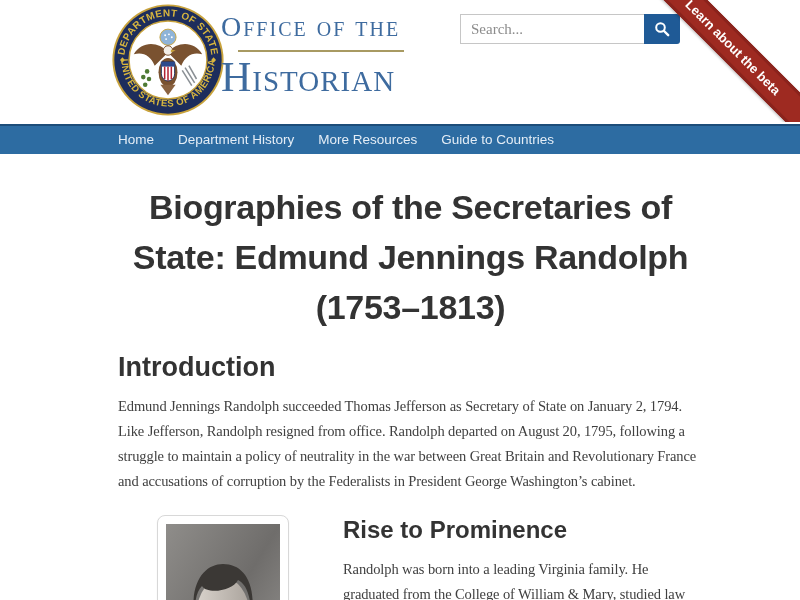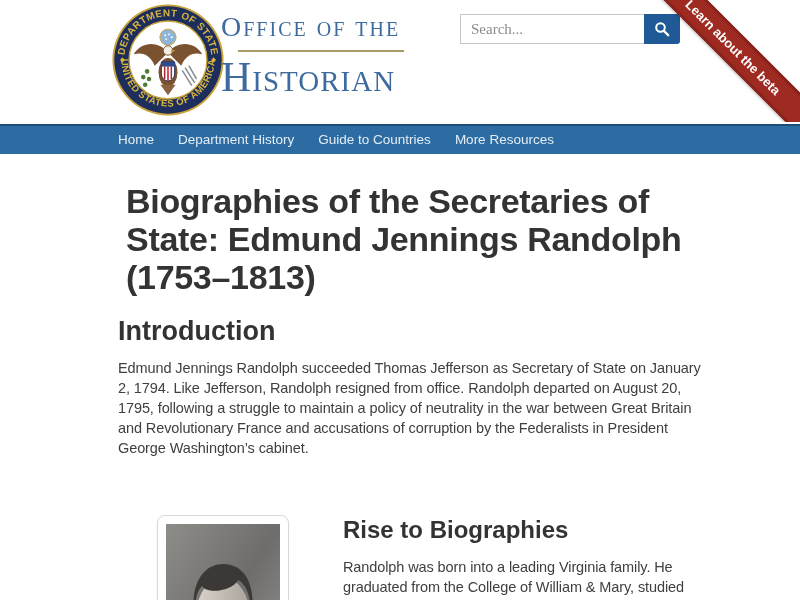--- a/index.html
+++ b/index.html
@@ -31,24 +31,24 @@
   .navbar{height:28px;background:#2d6ca2;border-top:2px solid #1d4d79;display:flex;padding-left:106px;}
   .nav-item{color:#e4edf6;font-size:13.5px;line-height:28px;padding:0 12px;text-decoration:none;cursor:pointer;}
 
   
   .breadcrumb{margin:12px 0 0 118px;font-size:13.5px;color:#2a6496;}
   .crumb{color:#2a6496;text-decoration:none;cursor:pointer;}
   .crumb-sep{color:#aab6c2;padding:0 7px;font-size:13px;}
 
   
   .article{margin-left:118px;width:585px;}
-  .page-title{margin:28px 0 0 8px;font-size:34px;line-height:38px;font-weight:bold;color:#333;letter-spacing:-0.3px;}
+  .page-title{margin:28px 0 0 0;font-size:34px;line-height:50px;font-weight:bold;color:#333;letter-spacing:-0.3px;text-align:center;}
   .section-heading{margin:18px 0 0 0;font-size:27px;line-height:34px;font-weight:bold;color:#333;}
-  .body-text{margin:10px 0 0 0;font-family:Liberation Sans, sans-serif;
-    font-size:14.5px;line-height:20px;color:#404040;letter-spacing:-0.1px;}
+  .body-text{margin:10px 0 0 0;font-family:Liberation Serif, serif;
+    font-size:14.5px;line-height:25px;color:#404040;letter-spacing:-0.1px;}
 
   
   .rise-section{position:absolute;top:515px;left:157px;display:flex;}
   .figure{width:114px;padding:8px;border:1px solid #d8d8d8;border-radius:8px;background:#fff;height:200px;
     box-shadow:0 1px 2px rgba(0,0,0,.06);}
   .rise-col{margin-left:54px;width:345px;}
   .rise-heading{margin:0;font-size:24px;line-height:30px;font-weight:bold;color:#333;}
   .rise-col .body-text{margin-top:12px;}
 </style>
 </head>
@@ -128,22 +128,22 @@
     </div>
 
     <div class="ribbon-wrap">
       <div class="ribbon">Learn about the beta</div>
     </div>
   </div>
 
   <div class="navbar">
     <a class="nav-item">Home</a>
     <a class="nav-item">Department History</a>
+    <a class="nav-item">More Resources</a>
     <a class="nav-item">Guide to Countries</a>
-    <a class="nav-item">More Resources</a>
   </div>
 
 
   <div class="article">
     <h1 class="page-title">Biographies of the Secretaries of State: Edmund Jennings Randolph (1753–1813)</h1>
     <h2 class="section-heading">Introduction</h2>
     <p class="body-text">Edmund Jennings Randolph succeeded Thomas Jefferson as Secretary of State on January 2, 1794. Like Jefferson, Randolph resigned from office. Randolph departed on August 20, 1795, following a struggle to maintain a policy of neutrality in the war between Great Britain and Revolutionary France and accusations of corruption by the Federalists in President George Washington’s cabinet.</p>
   </div>
 
   <div class="rise-section">
@@ -175,18 +175,18 @@
         <path d="M60,82 q8,-4 15,0" stroke="#4e4a46" stroke-width="2" fill="none"></path>
         <ellipse cx="47" cy="88" rx="4" ry="2.4" fill="#2e2b29"></ellipse>
         <ellipse cx="68" cy="88" rx="4" ry="2.4" fill="#2e2b29"></ellipse>
 
         <path d="M57,90 q3,8 1,14 q-2,2 -4,1" stroke="#8f877f" stroke-width="1.6" fill="none"></path>
         <path d="M49,112 q8,4 16,0" stroke="#857d75" stroke-width="1.8" fill="none"></path>
         <path d="M78,96 q4,14 -6,26" stroke="#938b83" stroke-width="2" fill="none" opacity="0.6"></path>
       </svg>
     </div>
     <div class="rise-col">
-      <h3 class="rise-heading">Rise to Biographies</h3>
+      <h3 class="rise-heading">Rise to Prominence</h3>
       <p class="body-text">Randolph was born into a leading Virginia family. He graduated from the College of William &amp; Mary, studied law with his father John and his Uncle</p>
     </div>
   </div>
 
 </div>
 
 </body></html>

